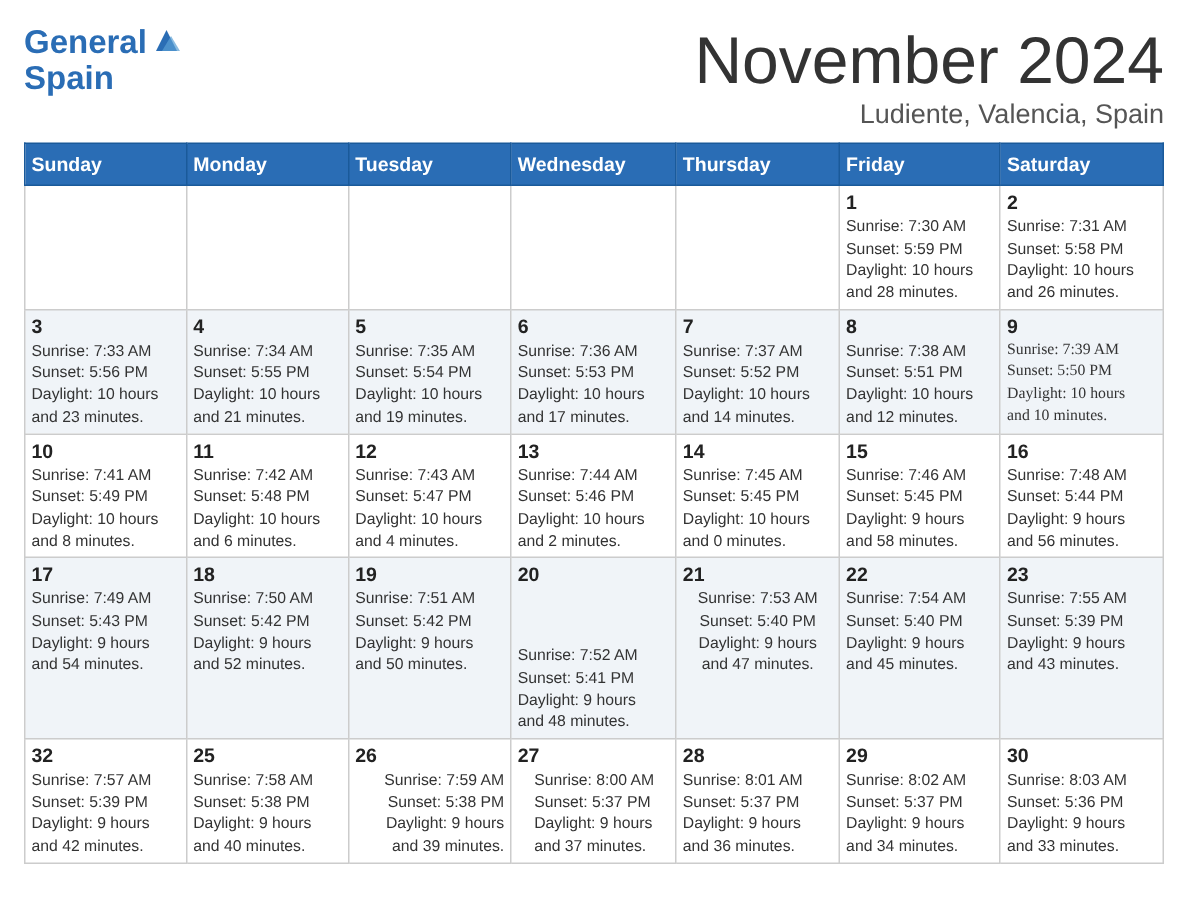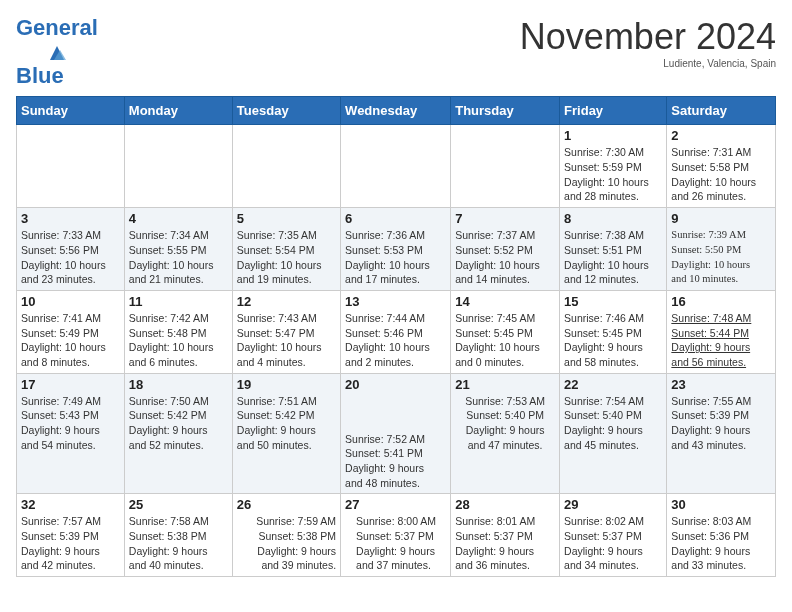--- a/index.html
+++ b/index.html
@@ -25,26 +25,26 @@
       font-size: 22px;
       font-weight: bold;
       color: #333;
       line-height: 1.1;
     }
     .logo-blue { color: #2a6db5; }
     .title-block {
       text-align: right;
     }
     .month-title {
-      font-size: 36px;
+      font-size: 44px;
       font-weight: normal;
       color: #333;
     }
     .location {
-      font-size: 10px;
+      font-size: 18px;
       color: #555;
     }
     .calendar {
       width: 100%;
       border-collapse: collapse;
       border-radius: 20px;
     }
     .calendar th {
       background: #2a6db5;
       color: #fff;
@@ -80,30 +80,30 @@
     }
     .empty-cell {
       background: #fff !important;
     }
   </style>
 </head>
 <body>
 
 <div class="header">
   <div class="logo">
-    <div style="display:flex;align-items:center;gap:2px;flex-direction:column;">
+    <div style="display:flex;align-items:flex-start;gap:2px;">
       <span class="logo-text">
         <span class="logo-blue">General</span>
       </span>
       <svg width="22" height="22" viewBox="0 0 22 22">
         <polygon points="4,18 11,4 18,18" fill="#2a6db5"></polygon>
         <polygon points="8,18 14,8 20,18" fill="#5a9fd4" opacity="0.7"></polygon>
       </svg>
     </div>
-    <span class="logo-text logo-blue">Blue</span>
+    <span class="logo-text logo-blue">Spain</span>
   </div>
   <div class="title-block">
     <div class="month-title">November 2024</div>
     <div class="location">Ludiente, Valencia, Spain</div>
   </div>
 </div>
 
 <table class="calendar">
   <thead>
     <tr>
@@ -227,21 +227,21 @@
         </td>
         <td>
           <span class="day-num">15</span>
           <div class="day-info" style="white-space: pre-line;">Sunrise: 7:46 AM
 Sunset: 5:45 PM
 Daylight: 9 hours
 and 58 minutes.</div>
         </td>
         <td>
           <span class="day-num">16</span>
-          <div class="day-info" style="white-space: pre-line; text-decoration: underline;">Sunrise: 7:48 AM
+          <div class="day-info" style="white-space: pre-line;">Sunrise: 7:48 AM
 Sunset: 5:44 PM
 Daylight: 9 hours
 and 56 minutes.</div>
         </td>
       </tr>
       <tr>
         <td>
           <span class="day-num">17</span>
           <div class="day-info" style="white-space: pre-line;">Sunrise: 7:49 AM
 Sunset: 5:43 PM

